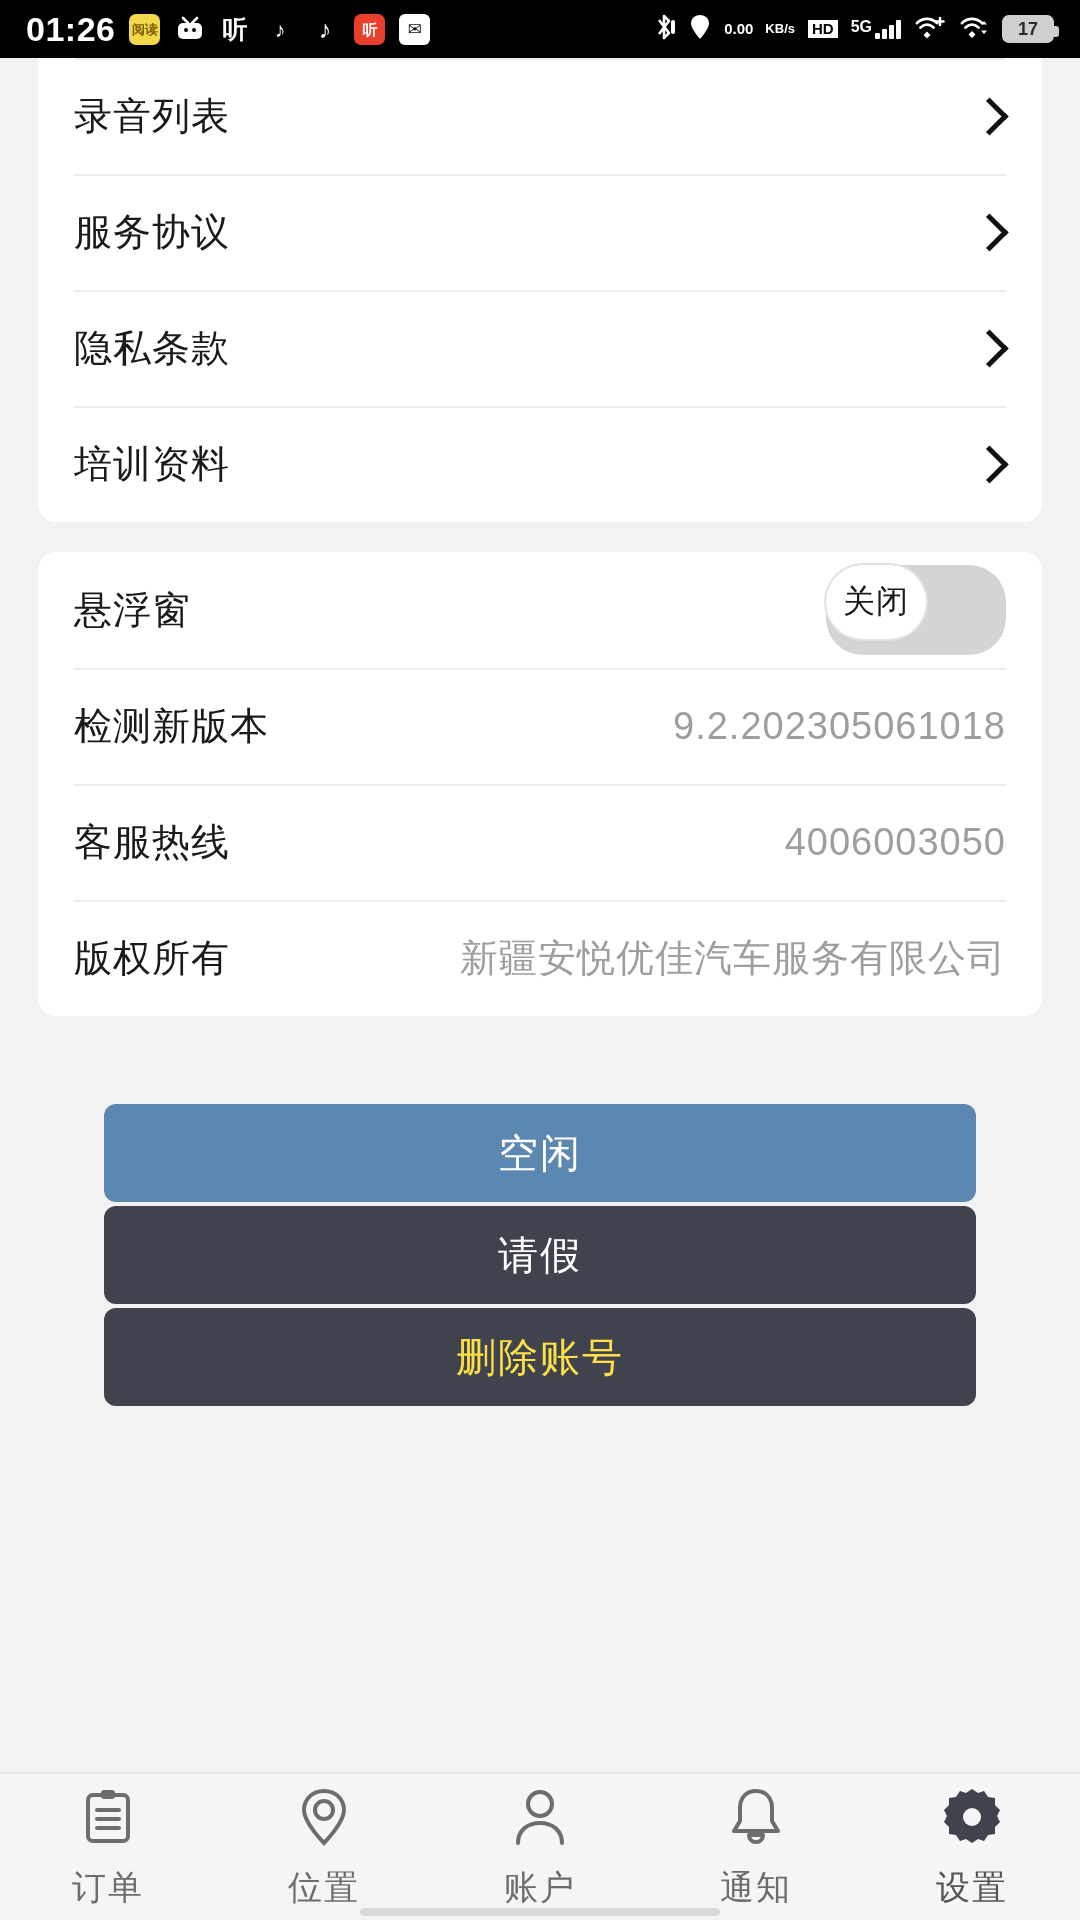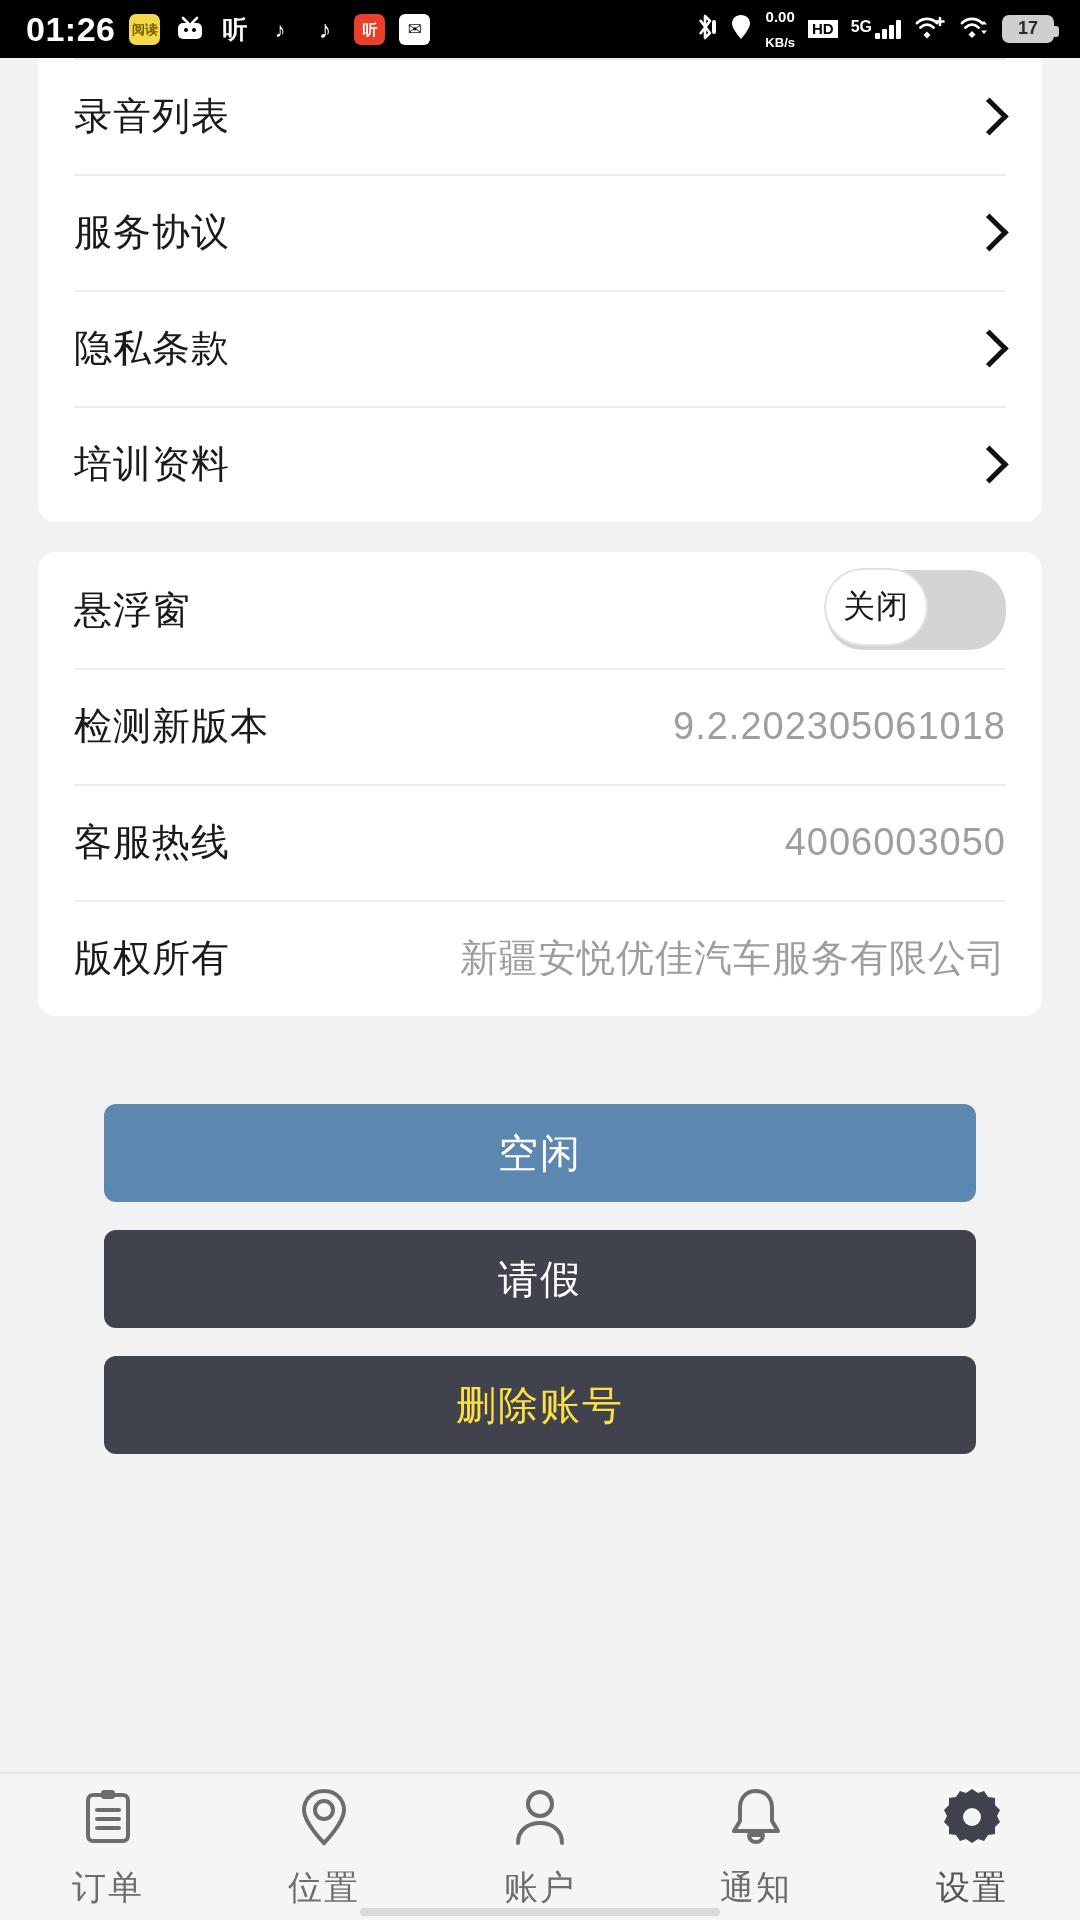--- a/index.html
+++ b/index.html
@@ -19,21 +19,21 @@
   }
   .sb-left { display:flex; align-items:center; gap:14px; }
   .sb-clock { font-size:34px; font-weight:700; letter-spacing:0.5px; line-height:1; }
   .sb-right { margin-left:auto; display:flex; align-items:center; gap:13px; }
   .appicon { width:31px; height:31px; border-radius:7px; display:flex; align-items:center;
              justify-content:center; font-size:17px; line-height:1; font-weight:700; overflow:hidden; }
   .ic-yellow { background:#f2d84a; color:#7a5c00; font-size:13px; }
   .ic-white  { color:#fff; background:transparent; font-size:25px; }
   .ic-red    { background:#e8402a; color:#fff; font-size:15px; }
   .ic-mail   { background:#fff; color:#111; border-radius:6px; font-size:17px; }
-  .netspeed { display:flex; flex-direction:column; align-items:center; line-height:1.02; font-size:15px; font-weight:700;gap:12px; }
+  .netspeed { display:flex; flex-direction:row; align-items:center; line-height:1.02; font-size:15px; font-weight:700;gap:12px; }
   .netspeed span:last-child { font-size:13px; }
   .hdbox { background:#fff; color:#000; font-size:15px; font-weight:700; border-radius:0; padding:1px 4px; line-height:1.1; }
   .sig { display:flex; align-items:flex-end; gap:2px; height:20px; }
   .sig i { display:block; width:5px; background:#fff; border-radius:1px; }
   .sig i:nth-child(1){height:6px;} .sig i:nth-child(2){height:10px;}
   .sig i:nth-child(3){height:14px;} .sig i:nth-child(4){height:19px;}
   .fiveg { display:flex; align-items:flex-end; gap:3px; }
   .fiveg .lbl { font-size:16px; font-weight:700; line-height:1; margin-bottom:4px; }
   .batt { width:52px; height:28px; border:3px solid #cfcfcf; border-radius:7px; position:relative;
           display:flex; align-items:center; justify-content:center; color:#2b2b2b;
@@ -57,29 +57,29 @@
   }
   .row-label { font-size:38px; color:#1a1a1a; letter-spacing:1px; }
   .row-value { margin-left:auto; font-size:38px; color:#9e9e9e; letter-spacing:1px; }
   .chevron { margin-left:auto; width:34px; height:34px; position:relative; }
   .chevron::before {
     content:""; position:absolute; left:4px; top:4px; width:22px; height:22px;
     border-right:5px solid #111; border-top:5px solid #111; transform:rotate(45deg);
   }
 
   
-  .toggle { margin-left:auto; width:180px; height:80px; border-radius:37px; background:#d4d4d4;
+  .toggle { margin-left:auto; width:180px; height:90px; border-radius:37px; background:#d4d4d4;
             position:relative; display:flex; align-items:center; }
   .toggle .knob { position:absolute; left:0; top:0; width:100px; height:74px; border-radius:37px;
                   background:#fff; box-shadow:0 0 0 2px #e2e2e2;
                   display:flex; align-items:center; justify-content:center;
                   font-size:32px; color:#1a1a1a; letter-spacing:1px; }
 
   
-  .actions { margin:88px 104px 0 104px; display:flex; flex-direction:column; gap:28px; }
+  .actions { margin:88px 104px 0 104px; display:flex; flex-direction:column; gap:4px; }
   .btn { height:98px; border-radius:12px; display:flex; align-items:center; justify-content:center;
          font-size:40px; letter-spacing:2px; border:none; }
   .btn-primary { background:#5b87b0; color:#fff; }
   .btn-dark { background:#40434d; color:#fff; }
   .btn-danger-text { color:#fde047; }
 
   
   .tabbar { flex:0 0 auto; height:148px; background:#f5f5f5; border-top:2px solid #e6e6e6;
             display:flex; align-items:center; }
   .tab { flex:1; display:flex; flex-direction:column; align-items:center; justify-content:center; gap:16px; }

